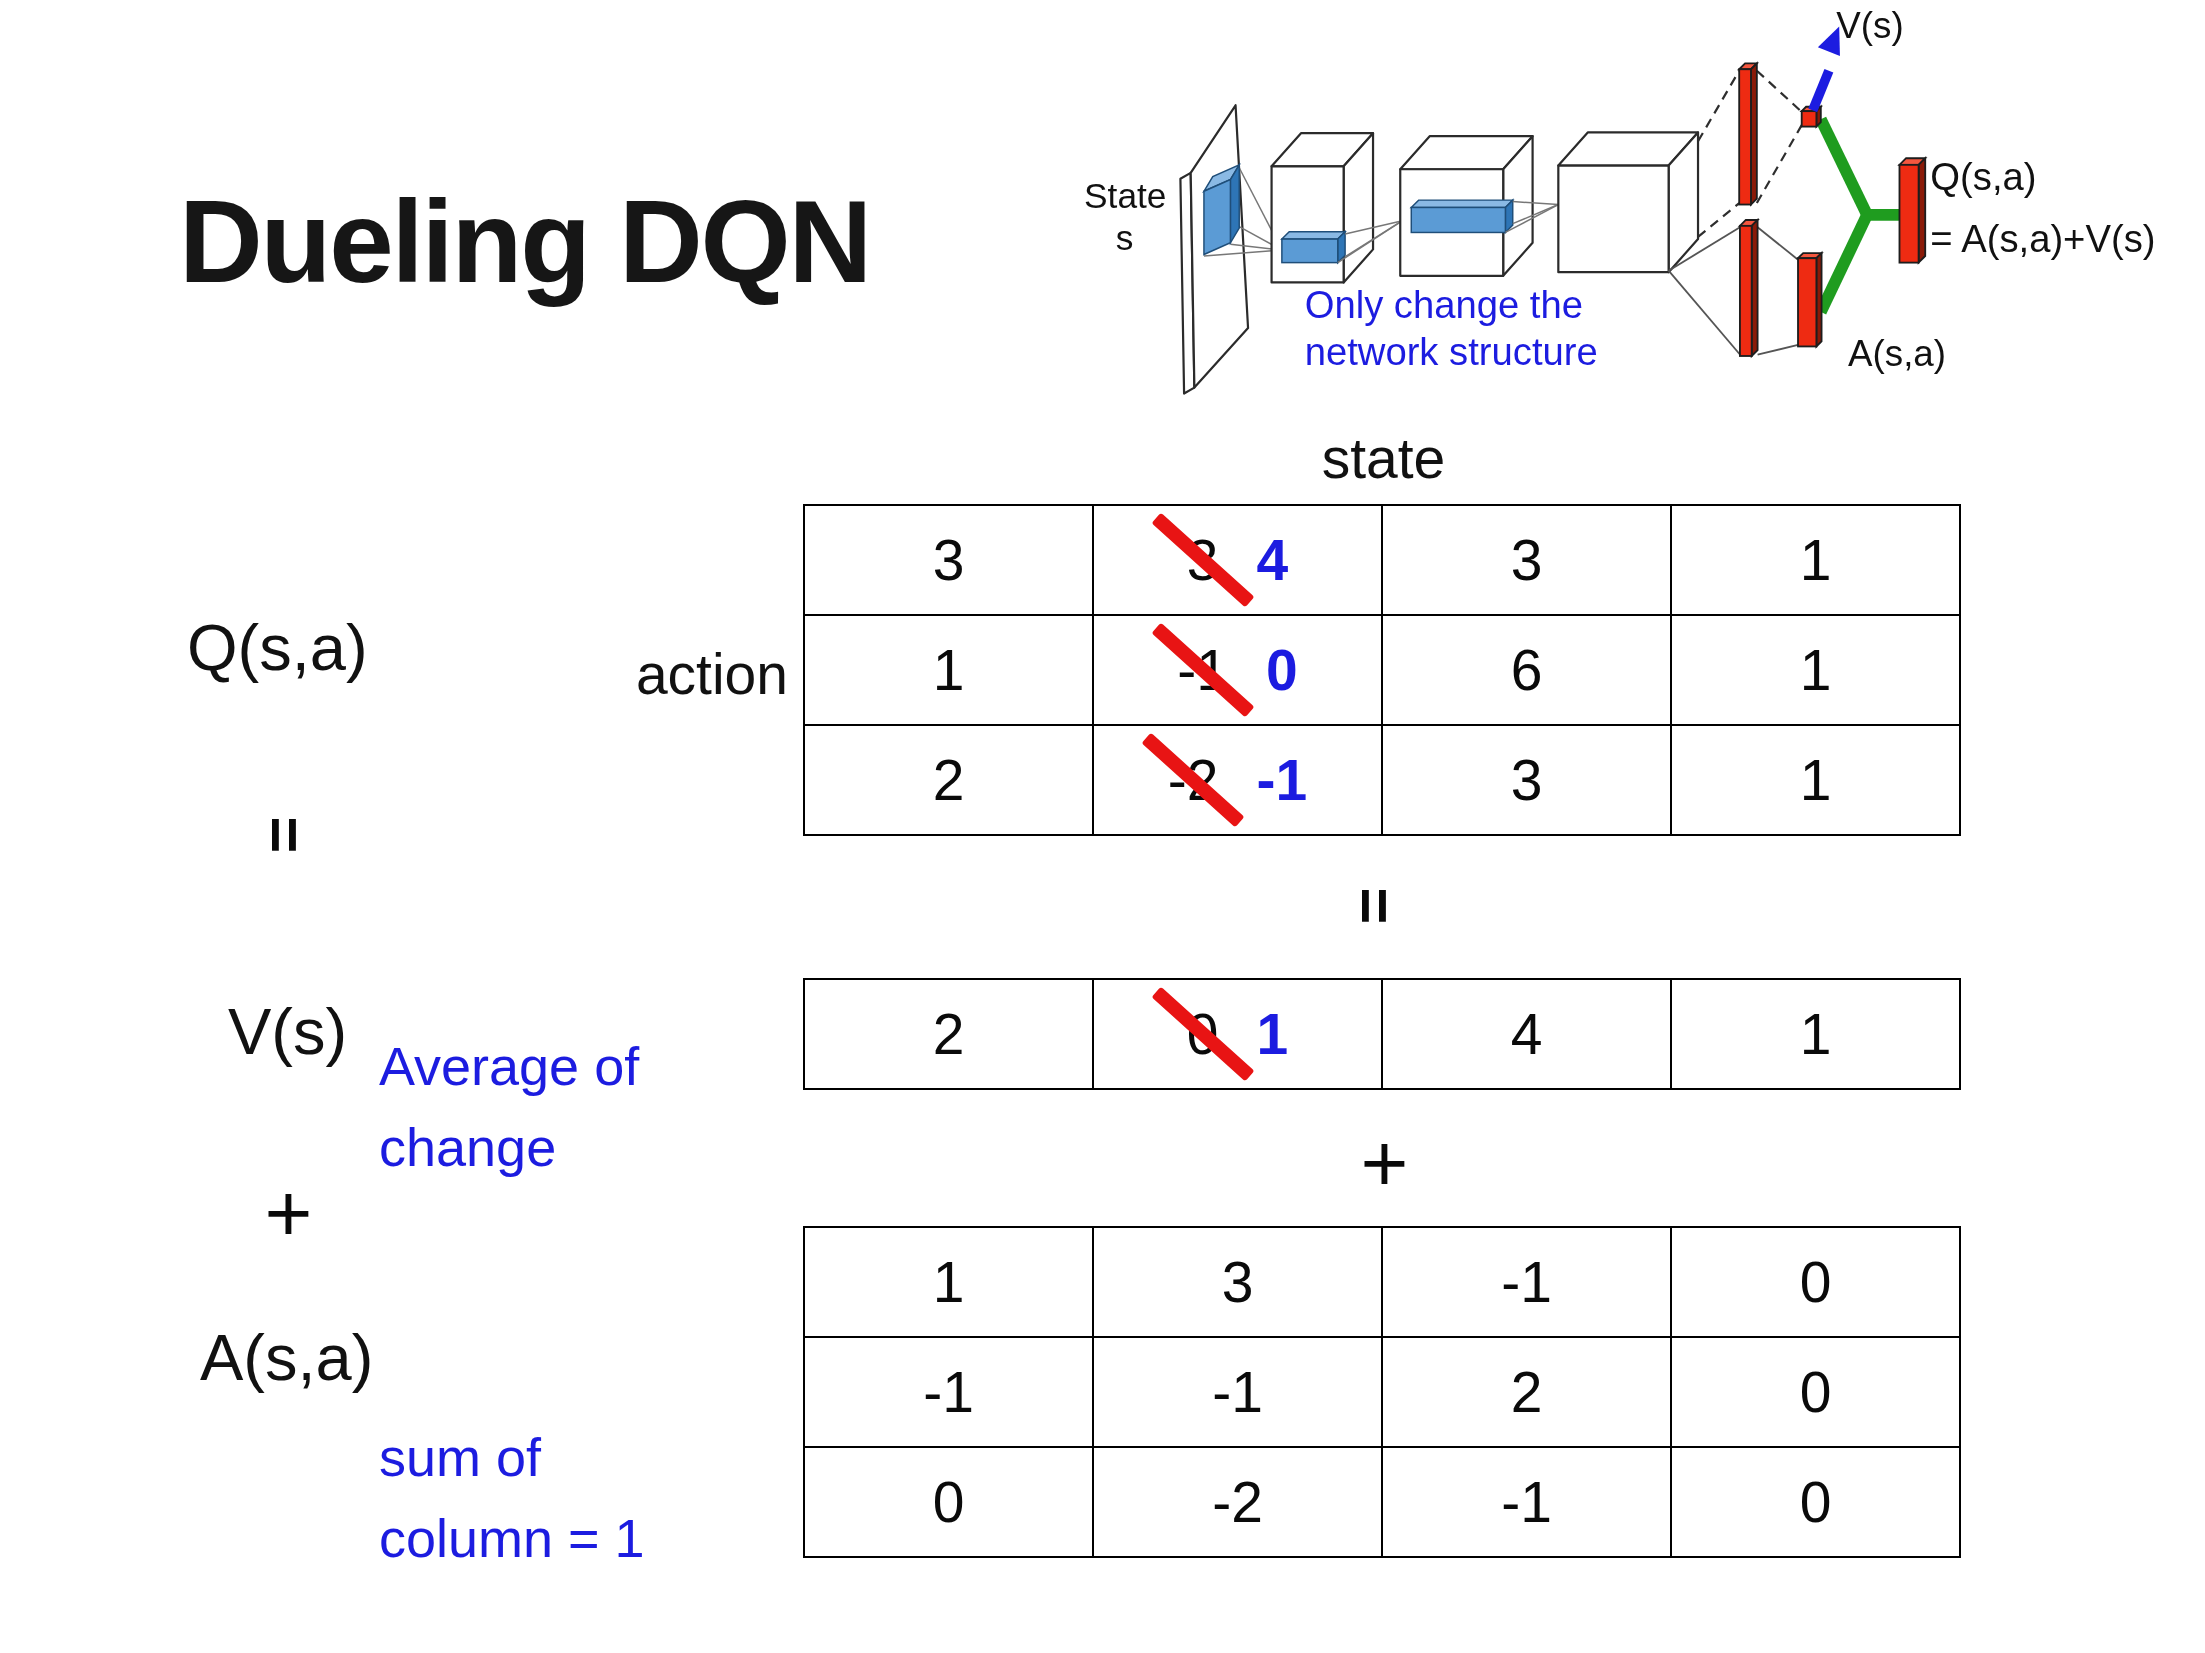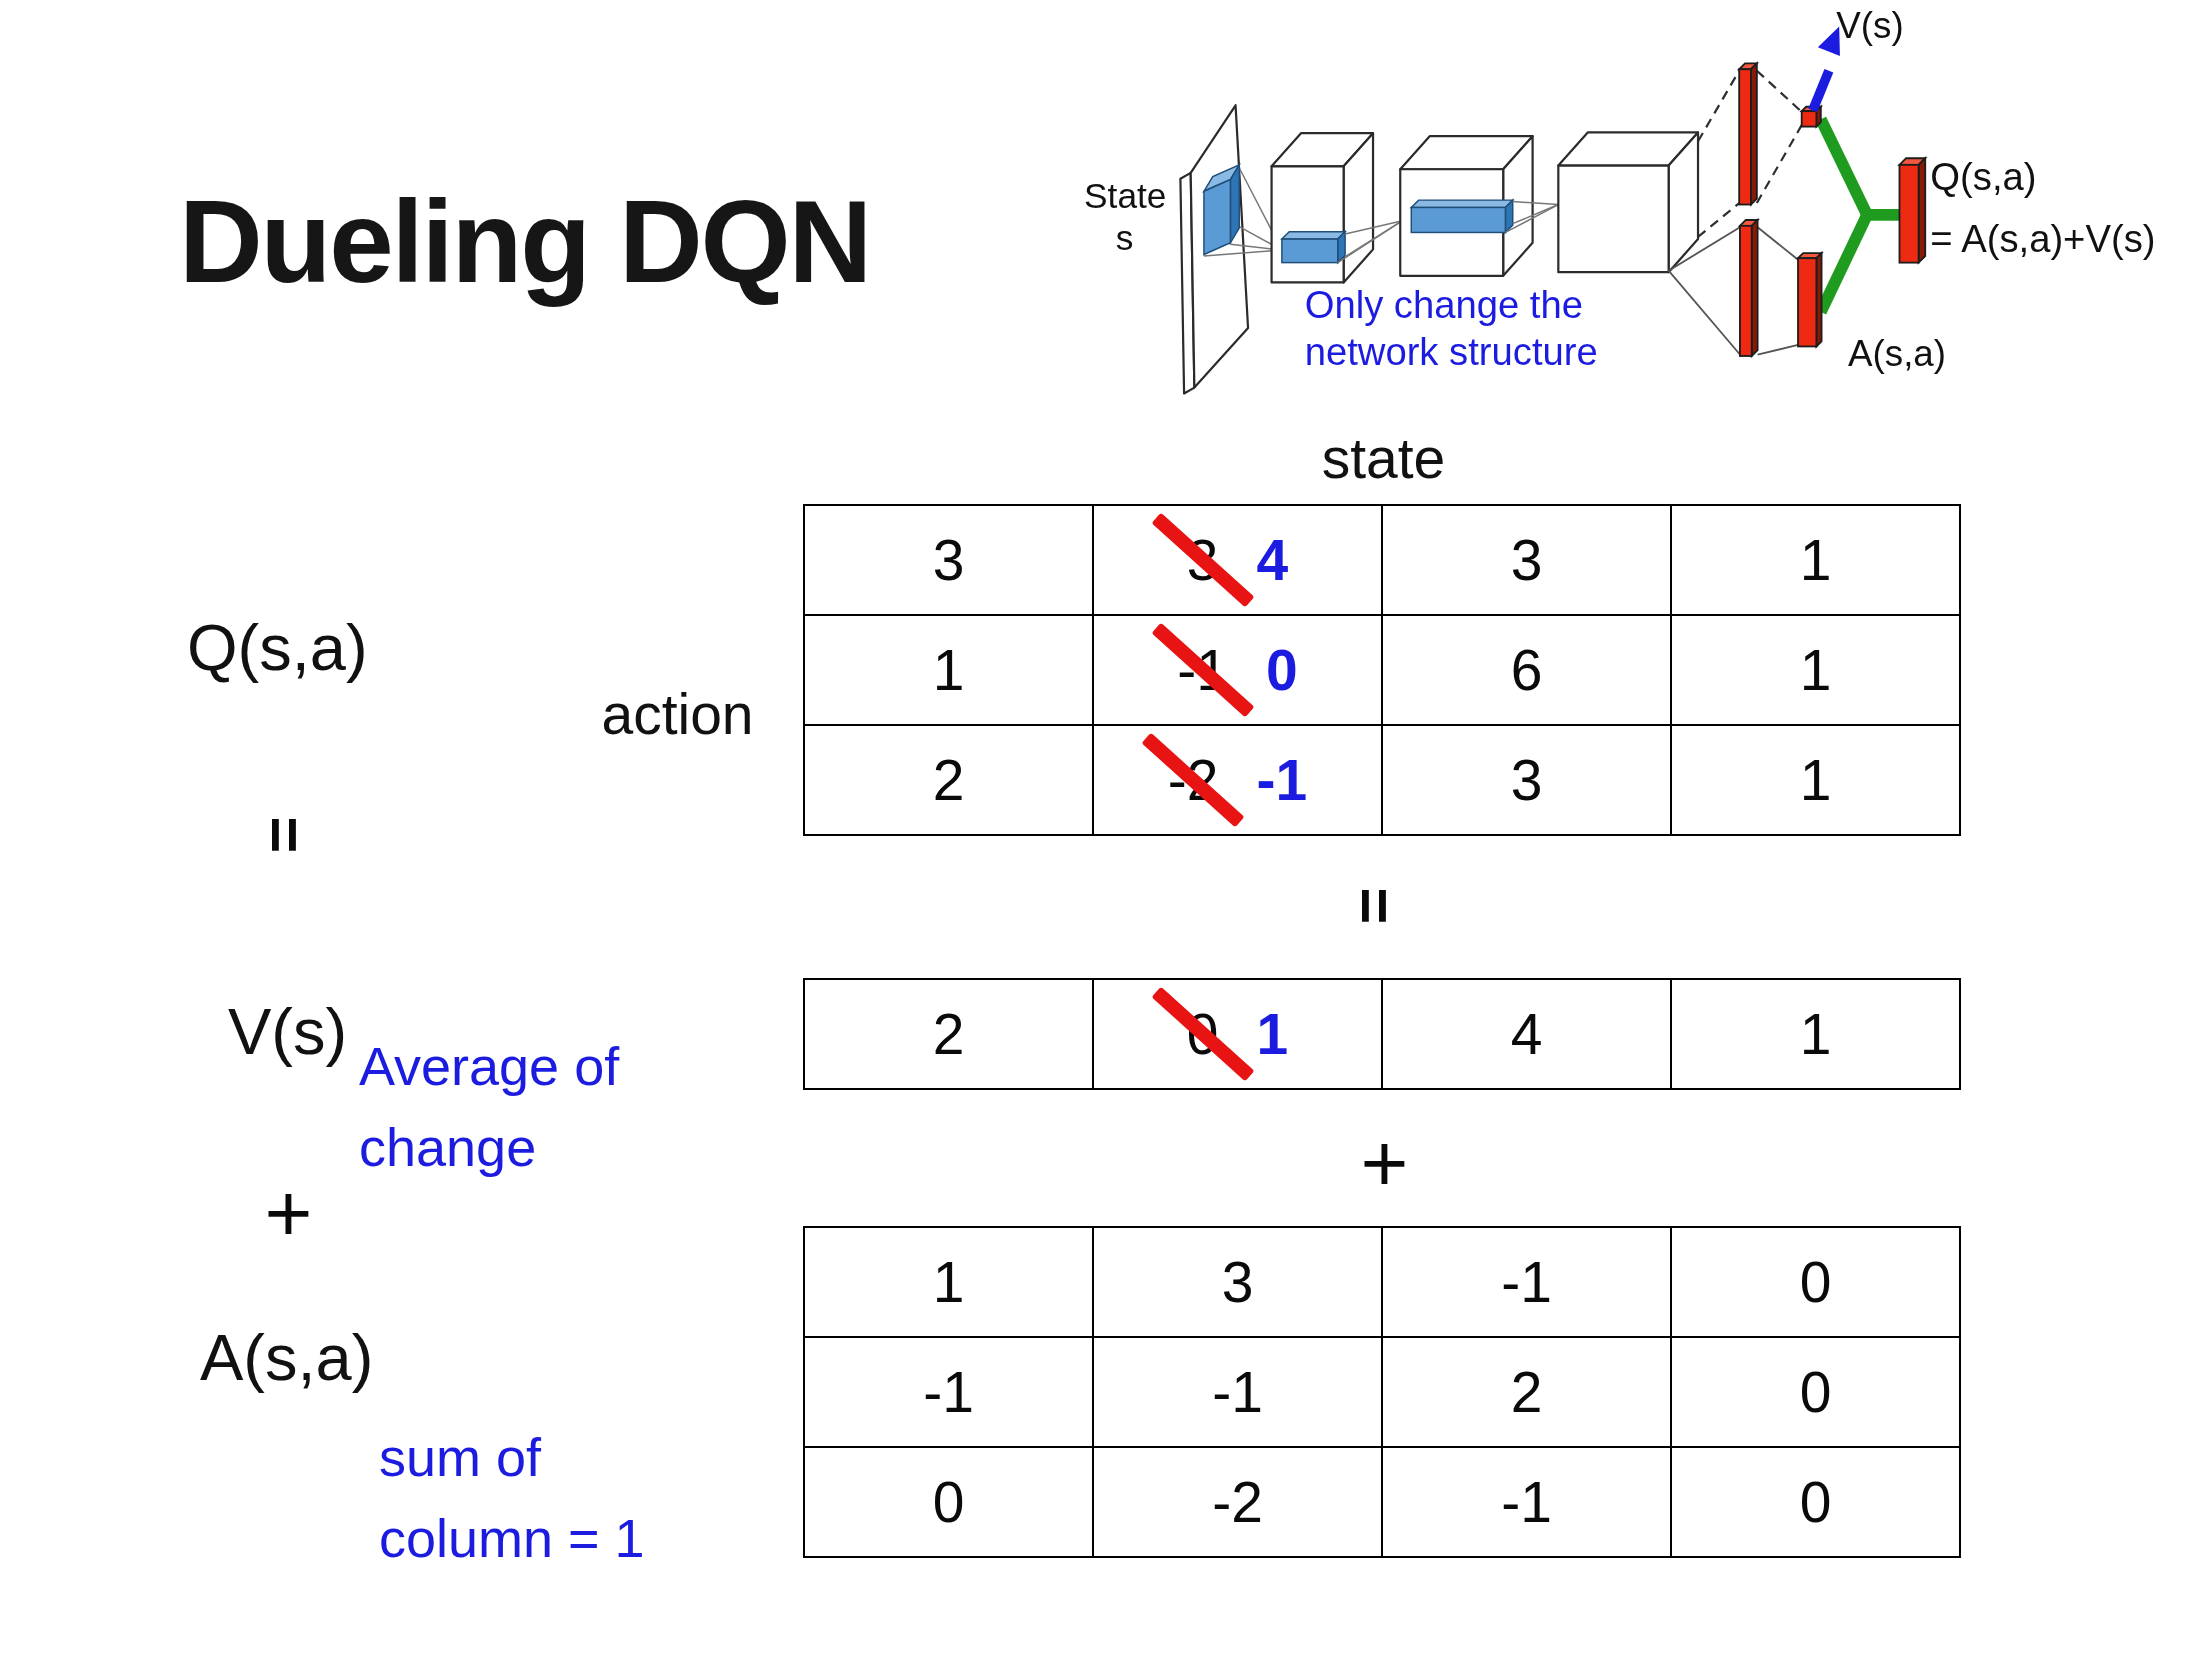--- a/index.html
+++ b/index.html
@@ -8,35 +8,35 @@
 
   .abs{position:absolute;}
 
   #title{left:179px;top:175px;font-size:116px;letter-spacing:-2.2px;color:#161616;white-space:nowrap;font-weight:bold;}
 
   
   .biglbl{position:absolute;font-size:65px;color:#111;white-space:nowrap;}
   #lbl-q{left:187px;top:610px;}
   #lbl-v{left:228px;top:994px;}
   #lbl-a{left:200px;top:1320px;}
-  #lbl-action{left:567px;top:641px;width:221px;text-align:center;font-size:57px;margin-top:40px;}
+  #lbl-action{left:567px;top:641px;width:221px;text-align:right;font-size:57px;}
   #lbl-state{left:803px;top:425px;width:1161px;text-align:center;font-size:57px;}
 
   .vert-eq{position:absolute;width:88px;height:88px;display:flex;align-items:center;justify-content:center;
            font-size:63px;font-weight:bold;transform:rotate(90deg);color:#0a0a0a;}
   #eq-left{left:241px;top:791px;}
   #eq-mid{left:1331px;top:862px;}
 
   .plus{position:absolute;width:103px;height:103px;display:flex;align-items:center;justify-content:center;
         font-size:82px;color:#0a0a0a;}
   #plus-left{left:237px;top:1161px;}
   #plus-mid{left:1333px;top:1111px;}
 
   .note{position:absolute;color:var(--blue);font-size:54px;line-height:1.5;white-space:nowrap;}
-  #note-avg{left:359px;top:1026px;}
+  #note-avg{left:379px;top:1026px;}
   #note-sum{left:379px;top:1417px;}
 
   
   table.grid{position:absolute;border-collapse:collapse;}
   table.grid td{width:287px;height:108px;border:2.9px solid #000;text-align:center;vertical-align:middle;
                 font-size:57px;color:#0a0a0a;padding:0;}
   #q-table{left:803px;top:504px;}
   #v-table{left:803px;top:978px;}
   #a-table{left:803px;top:1226px;}
 

